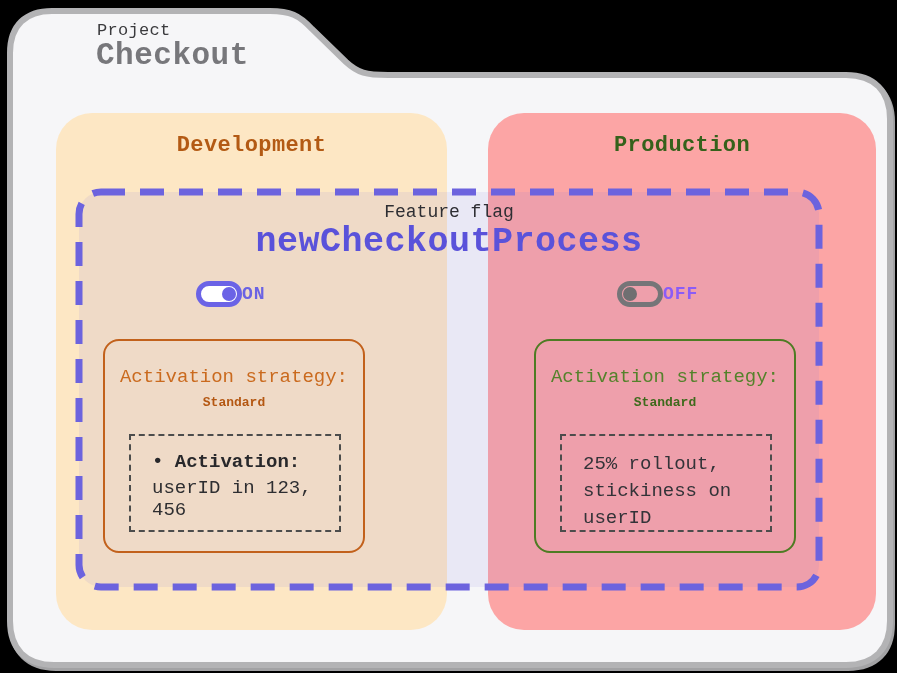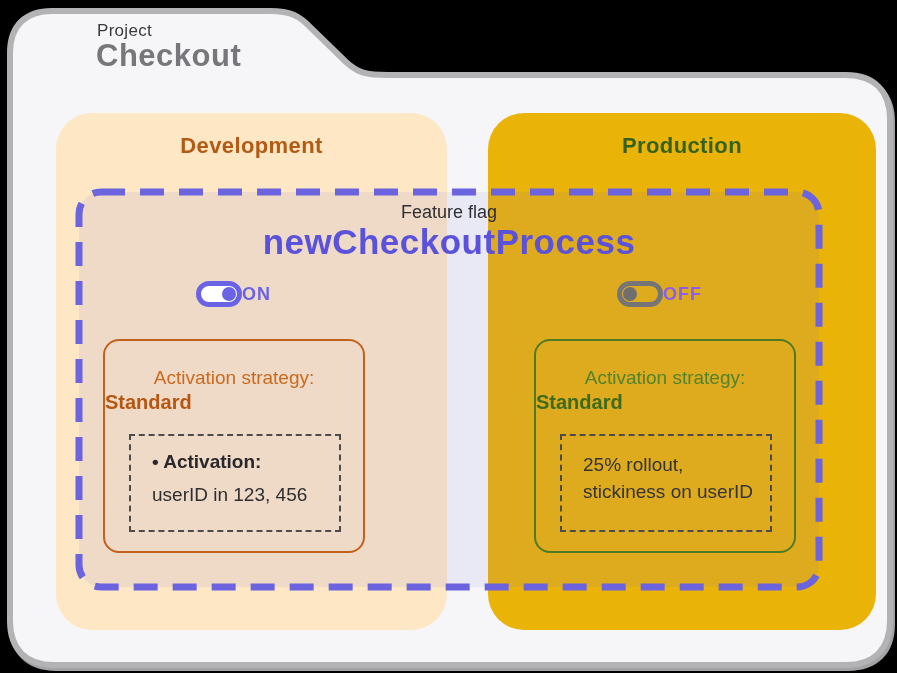--- a/index.html
+++ b/index.html
@@ -1,30 +1,30 @@
 <!DOCTYPE html>
 <html><head>
 <meta charset="utf-8">
 <style>
   html,body { margin:0; padding:0; background:#000; }
   .stage {
     position:relative; width:897px; height:673px; background:#000;
-    overflow:hidden; font-family:Liberation Sans, sans-serif;
+    overflow:hidden; font-family:Liberation Mono, monospace;
   }
   .abs { position:absolute; }
   svg.layer { position:absolute; left:0; top:0; pointer-events:none; }
 
   
   .project-label { left:97px; top:21px; font-size:17px; color:#3b3b3e; letter-spacing:0.3px; }
   .project-name  { left:96px; top:38px; font-size:31px; font-weight:bold; color:#77777b; letter-spacing:0.5px; }
 
   
   .env-panel { position:absolute; top:113px; height:517px; border-radius:36px;margin-left:16px; }
   .env-dev   { left:40px;  width:391px; background:#fde7c4; }
-  .env-prod  { left:472px; width:388px; background:#eab308; }
+  .env-prod  { left:472px; width:388px; background:#fca5a5; }
   .env-title { position:absolute; top:20px; width:100%; text-align:center;
                font-size:22px; font-weight:bold; letter-spacing:0.4px; }
   .env-dev  .env-title { color:#b35a14; }
   .env-prod .env-title { color:#35611b; }
 
   
   .flag-label { left:79px; top:202px; width:740px; text-align:center; font-size:18px; color:#2e2e33; }
   .flag-name  { left:79px; top:222px; width:740px; text-align:center; font-size:35px;
                 font-weight:bold; color:#5a52da; letter-spacing:0.5px; }
 
@@ -43,30 +43,30 @@
   .toggle-row.prod .toggle-label { color:#8b5cf6; }
 
   
   .strategy { position:absolute; top:339px; width:262px; height:214px;
               border-radius:16px; box-sizing:border-box; }
   .strategy.dev  { left:103px; border:2px solid #c2611c; }
   .strategy.prod { left:534px; border:2px solid #4e7b23; }
   .strategy-heading { margin-top:24px; text-align:center; font-size:19px; line-height:25px; }
   .strategy.dev  .strategy-heading { color:#ca6a1e; }
   .strategy.prod .strategy-heading { color:#54822b; }
-  .strategy-type { text-align:left; font-size:20px; font-weight:bold; line-height:25px; }
+  .strategy-type { text-align:center; font-size:13px; font-weight:bold; line-height:25px; }
   .strategy.dev  .strategy-type { color:#b45712; }
   .strategy.prod .strategy-type { color:#3e6a1c; }
 
   .detail-box { position:absolute; left:24px; top:93px; width:212px; height:98px;
                 border:2px dashed #4c4c4c; box-sizing:border-box;
                 padding:15px 8px 0 21px; }
   .detail-bold   { font-size:19px; font-weight:bold; color:#28282b; }
   .detail-line   { font-size:19px; color:#2e2e31; }
-  .detail-bold + .detail-line { margin-top:11px; }
+  .detail-bold + .detail-line { margin-top:4px; }
   .detail-multiline { font-size:19px; color:#333338; line-height:27px; }
 </style>
 </head>
 <body>
 
 <div class="stage">
 
   <svg class="layer" width="897" height="673">
     <path d="M 52 11 H 270 C 290 11 299 15 312 29 L 346 62 C 358 73 366 75 388 75 H 846
              C 874 75 890 91 890 119 V 621 C 890 649 874 665 846 665 H 54

